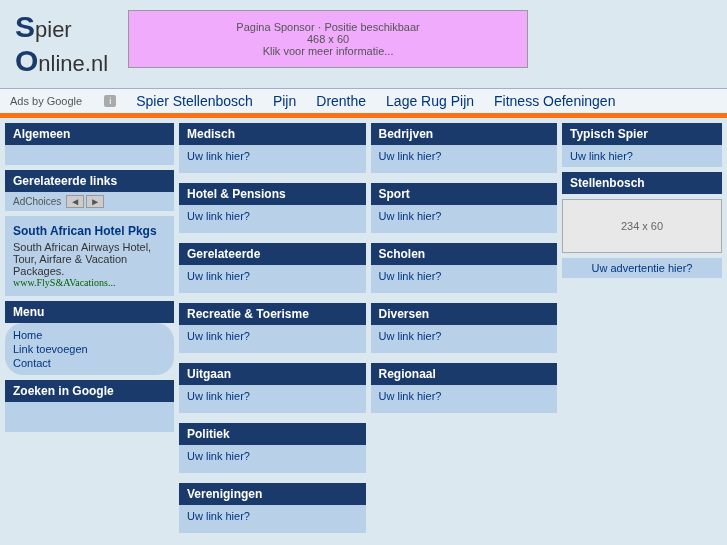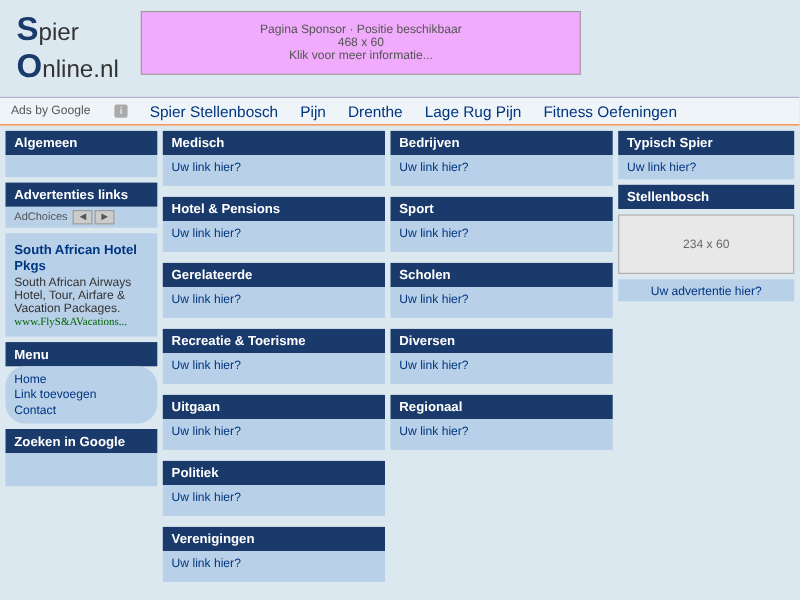--- a/index.html
+++ b/index.html
@@ -2,27 +2,27 @@
 <html><head>
   <meta charset="utf-8">
   <style>
     * { margin: 0; padding: 0; box-sizing: border-box; }
     body { font-family: Arial, sans-serif; font-size: 12px; background: #dce8f0; width: 727px; }
 
     #header { display: flex; align-items: flex-start; padding: 10px 15px; background: #dce8f0; }
     #logo { margin-right: 20px; }
     #sponsor-box { border: 1px solid #999; background: #f0abfc; padding: 10px 30px; text-align: center; font-size: 11px; color: #555; min-width: 400px; }
 
-    #ads-bar { background: #eef4f8; border-top: 1px solid #aac; border-bottom: 1px solid #f97316; padding: 4px 10px; display: flex; align-items: center; gap: 20px; font-size: 11px; }
+    #ads-bar { background: #eef4f8; border-top: 1px solid #aac; border-bottom: 5px solid #f97316; padding: 4px 10px; display: flex; align-items: center; gap: 20px; font-size: 11px; }
     #ads-bar .ads-label { color: #555; font-size: 11px; }
     #ads-bar a { color: #003580; text-decoration: none; font-size: 14px; }
 
     #main { display: flex; gap: 0; padding: 5px; }
 
-    #left-col { width: 138px; flex-shrink: 0; margin-right: 5px; }
+    #left-col { width: 169px; flex-shrink: 0; margin-right: 5px; }
     #center-col { flex: 1; }
     #right-col { width: 160px; flex-shrink: 0; margin-left: 5px; }
 
     .section-title { background: #1a3a6b; color: #fff; font-size: 12px; font-weight: bold; padding: 4px 8px; }
     .section-body { background: #b8d0e8; padding: 5px 8px; margin-bottom: 5px; font-size: 11px; color: #003580; }
     .section-body a { color: #003580; text-decoration: none; }
 
     .left-section { margin-bottom: 5px; }
     .left-section .section-title { }
     .left-section .section-body { }
@@ -85,21 +85,21 @@
 
 <div id="main">
 
   <div id="left-col">
     <div class="left-section algemeen">
       <div class="section-title">Algemeen</div>
       <div class="section-body" style="min-height:20px;"></div>
     </div>
 
     <div class="left-section gerelateerde">
-      <div class="section-title">Advertenties links</div>
+      <div class="section-title">Gerelateerde links</div>
       <div class="adchoices-bar">
         <span>AdChoices</span>
         <div class="ad-nav">
           <span>◄</span>
           <span>►</span>
         </div>
       </div>
       <div class="ad-content">
         <a href="#">South African Hotel Pkgs</a>
         <div class="ad-desc">South African Airways Hotel, Tour, Airfare &amp; Vacation Packages.</div>

